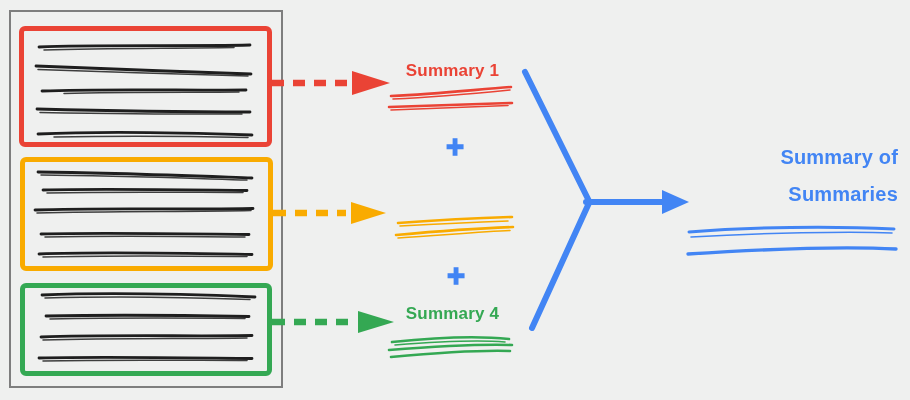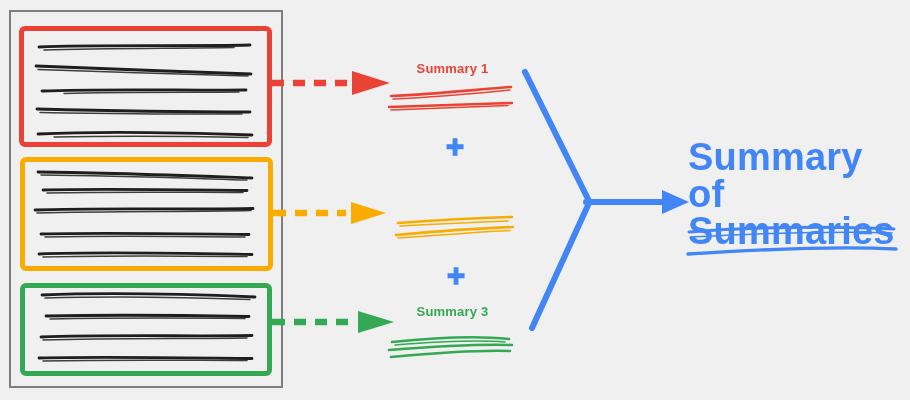--- a/index.html
+++ b/index.html
@@ -61,21 +61,21 @@
   .shaft  { stroke-width: 6.5; }
   .dashes { stroke-width: 6.5; stroke-dasharray: 12 9; }
   .scrib  { stroke-width: 2.6; stroke-linecap: round; }
   .scrib.thin { stroke-width: 1.6; }
   .blue-line { stroke-width: 6; stroke-linecap: round; }
 
   .summary-label {
     position: absolute;
     width: 125px;
     text-align: center;
-    font-size: 13px;
+    font-size: 17px;
     font-weight: 700;
     letter-spacing: .2px;
     white-space: nowrap;
   }
   .label-red    { color: var(--c-red); }
   .label-yellow { color: var(--c-yellow); }
   .label-green  { color: var(--c-green); }
 
   .plus-op {
     position: absolute;
@@ -83,22 +83,22 @@
     text-align: center;
     font-size: 31px;
     font-weight: 700;
     color: var(--c-blue);
     -webkit-text-stroke: 1.4px var(--c-blue);
   }
   .final-label {
     position: absolute;
     left: 688px; top: 139px;
     width: 210px;
-    text-align: left;
-    font-size: 38px;
+    text-align: right;
+    font-size: 20px;
     line-height: 37px;
     font-weight: 700;
     color: var(--c-blue);
     letter-spacing: .2px;
   }
 </style>
 </head>
 <body>
 
 <div class="canvas">
@@ -201,17 +201,17 @@
     </g>
   </svg>
 
   <div class="summary-label label-red" style="left:390px;top:61px;">Summary 1</div>
 
   <div class="plus-op" style="left:433px;top:129px;">+</div>
 
 
   <div class="plus-op" style="left:434px;top:258px;">+</div>
 
-  <div class="summary-label label-green" style="left:390px;top:304px;">Summary 3</div>
+  <div class="summary-label label-green" style="left:390px;top:304px;">Summary 4</div>
 
   <div class="final-label">Summary of Summaries</div>
 
 </div>
 
 </body></html>

